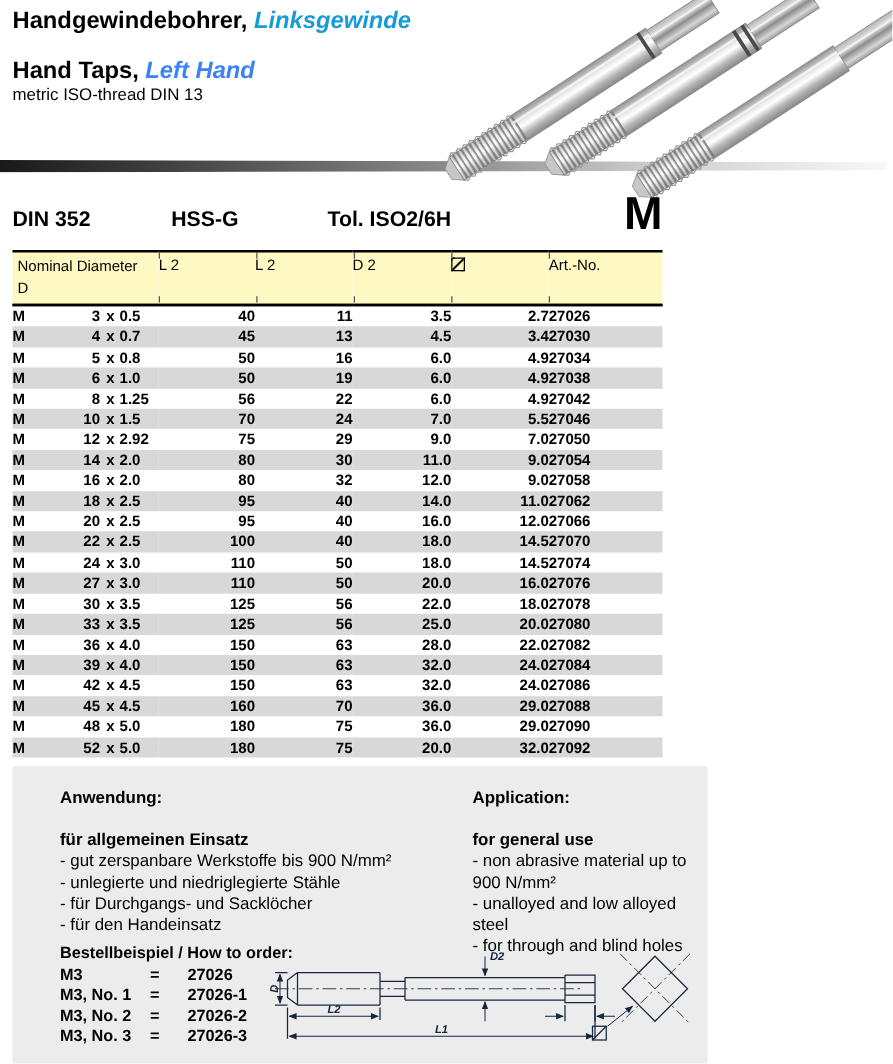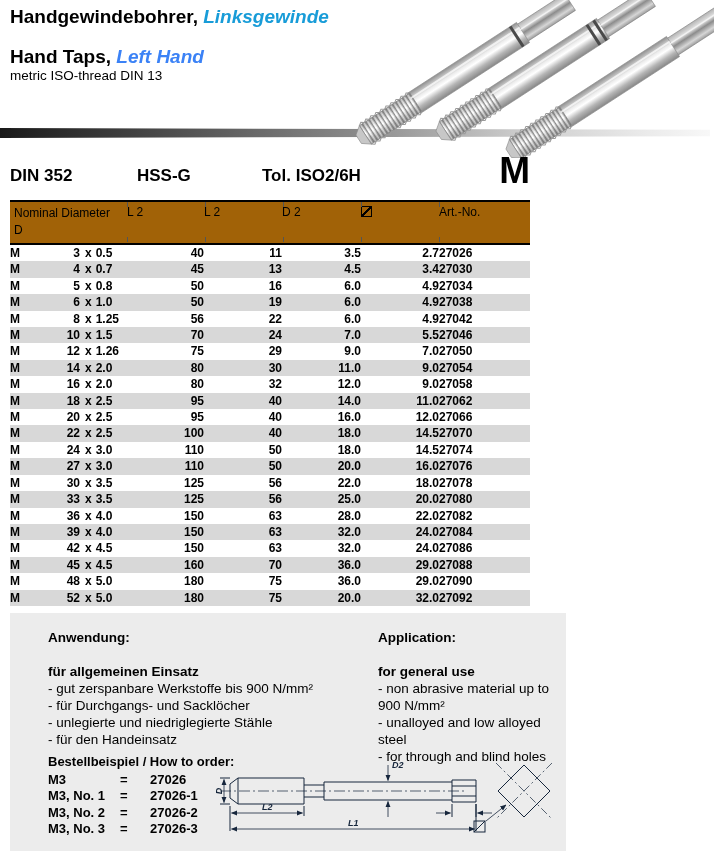--- a/index.html
+++ b/index.html
@@ -23,21 +23,21 @@
 
   
   .std-row{position:absolute;left:10px;top:164px;width:520px;height:34px;font-weight:bold;z-index:3;}
   .std{position:absolute;top:2px;font-size:17px;}
   .std.din{left:0;} .std.mat{left:127px;} .std.tol{left:252px;}
   .thread-letter{position:absolute;right:0;top:-14px;font-size:37px;font-weight:bold;}
 
   
   .table-wrap{position:absolute;left:10px;top:200px;width:520px;z-index:3;}
   table.spec{border-collapse:collapse;table-layout:fixed;width:520px;}
-  table.spec thead th{background:#a16207;border-top:2px solid #000;border-bottom:2px solid #000;
+  table.spec thead th{background:#fef9c3;border-top:2px solid #000;border-bottom:2px solid #000;
     font-weight:normal;font-size:12px;text-align:left;vertical-align:top;height:38px;padding:3px 0 0 0;}
   table.spec thead .h-line{line-height:17px;}
   th.hl1{padding-left:14px;} th.hl2{padding-left:11px;} th.hd2{padding-left:11px;}
   th.hsq{padding-left:14px;} th.hart{padding-left:19px;margin-left:12px;}
   table.spec td{height:16.4px;line-height:16.4px;font-size:12px;font-weight:bold;padding:0;white-space:nowrap;}
   tr.alt td{background:#d8d8d8;}
   td.c-m{padding-left:4px;}
   td.c-size .dia{display:inline-block;width:40px;text-align:right;}
   td.c-size .x{padding:0 4px 0 5px;}
   td.c-l1{text-align:right;padding-right:42px;}
@@ -210,21 +210,21 @@
           <td class="c-m">M</td>
           <td class="c-size"><span class="dia">10</span><span class="x">x</span><span>1.5</span></td>
           <td class="c-l1">70</td>
           <td class="c-l2">24</td>
           <td class="c-d2">7.0</td>
           <td class="c-sq">5.5</td>
           <td class="c-art">27046</td>
         </tr>
         <tr>
           <td class="c-m">M</td>
-          <td class="c-size"><span class="dia">12</span><span class="x">x</span><span>1.26</span></td>
+          <td class="c-size"><span class="dia">12</span><span class="x">x</span><span>2.92</span></td>
           <td class="c-l1">75</td>
           <td class="c-l2">29</td>
           <td class="c-d2">9.0</td>
           <td class="c-sq">7.0</td>
           <td class="c-art">27050</td>
         </tr>
         <tr class="alt">
           <td class="c-m">M</td>
           <td class="c-size"><span class="dia">14</span><span class="x">x</span><span>2.0</span></td>
           <td class="c-l1">80</td>
@@ -372,22 +372,22 @@
     <div class="tick" style="left: 429px; top: 2px;"></div>
     <div class="tick" style="left: 429px; top: 37px;"></div>
   </div>
 
 <div class="panel">
   <div class="app-col de">
     <div class="app-heading">Anwendung:</div>
     <div class="app-sub">für allgemeinen Einsatz</div>
     <div>
         <div>- gut zerspanbare Werkstoffe bis 900 N/mm²</div>
+        <div>- unlegierte und niedriglegierte Stähle</div>
         <div>- für Durchgangs- und Sacklöcher</div>
-        <div>- unlegierte und niedriglegierte Stähle</div>
         <div>- für den Handeinsatz</div>
       </div>
   </div>
   <div class="app-col en">
     <div class="app-heading">Application:</div>
     <div class="app-sub">for general use</div>
     <div>
         <div>- non abrasive material up to 900 N/mm²</div>
         <div>- unalloyed and low alloyed steel</div>
         <div>- for through and blind holes</div>

